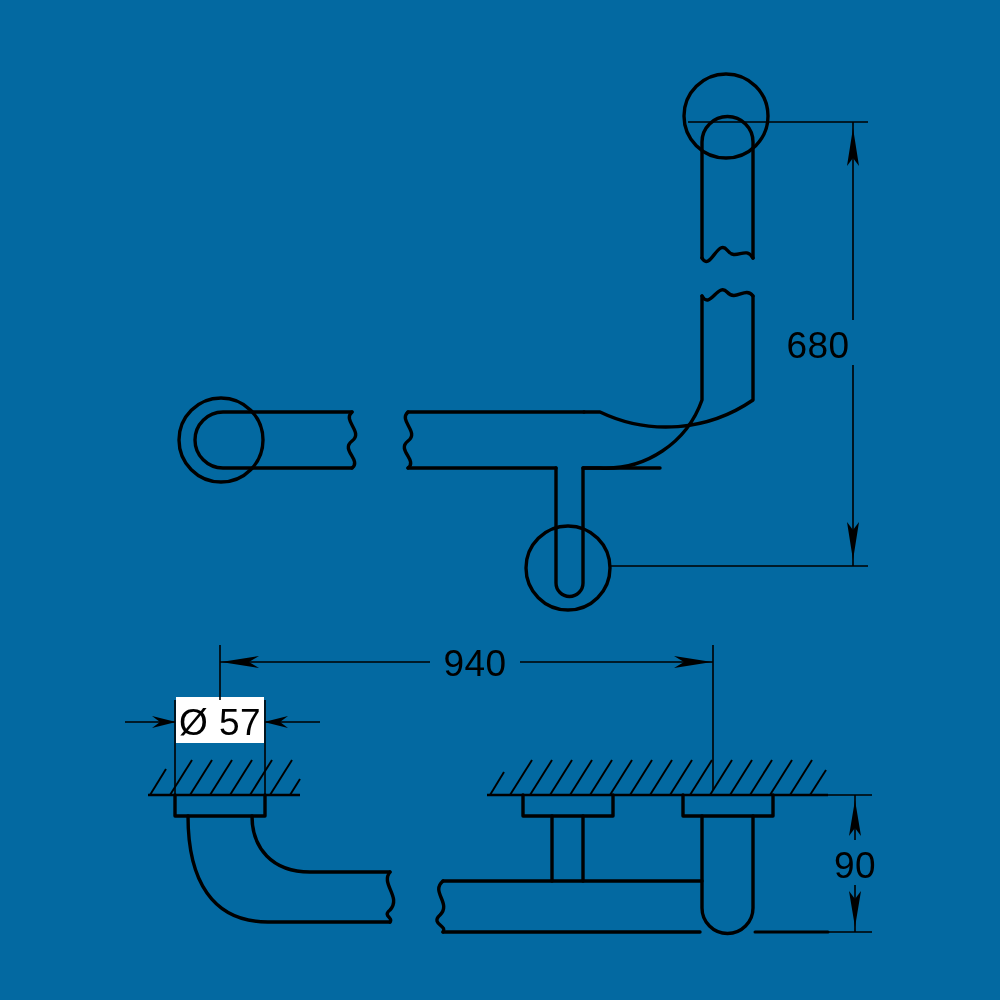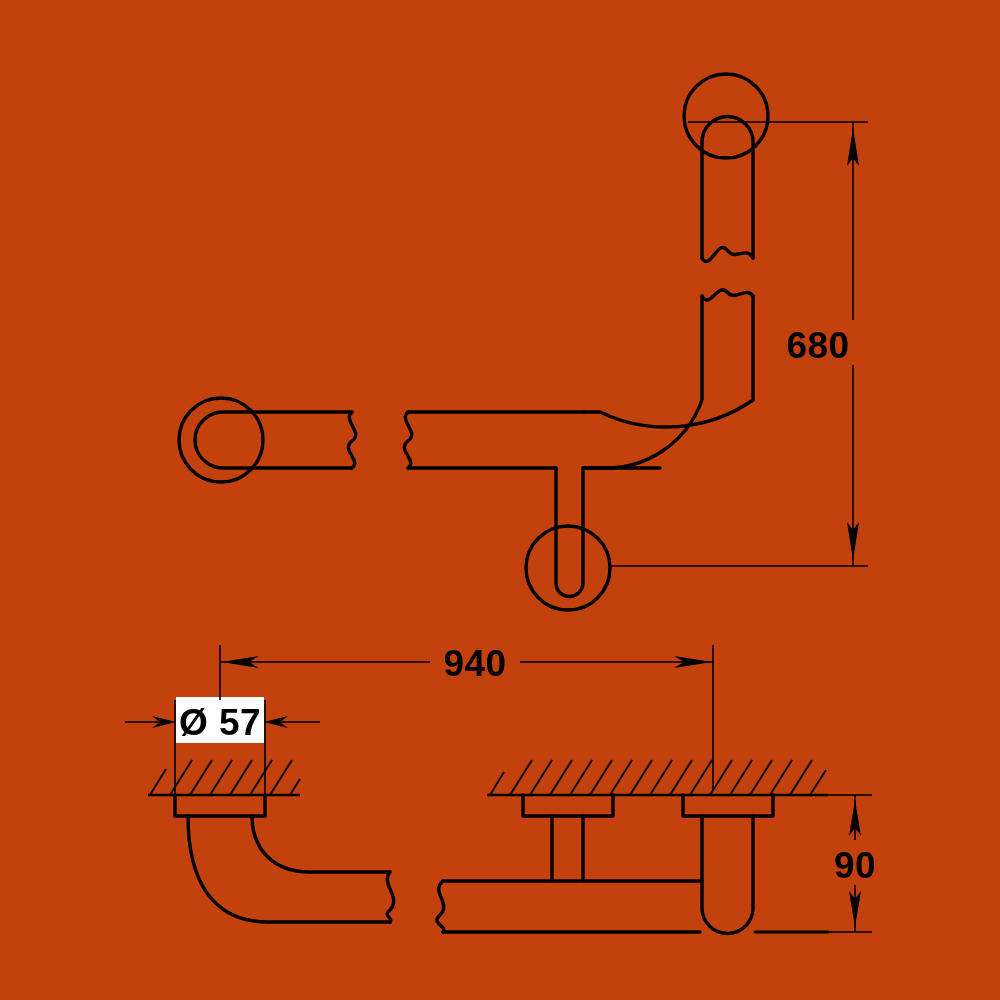--- a/index.html
+++ b/index.html
@@ -10,22 +10,21 @@
   body {
     width: 1000px;
     height: 1000px;
     font-family: "Liberation Sans", sans-serif;
     overflow: hidden;
   }
   #drawing-root {
     position: relative;
     width: 1000px;
     height: 1000px;
-    background: #c2410c;
-    font-weight: bold;
+    background: #0369a1;
   }
   svg.tech-drawing {
     display: block;
     width: 1000px;
     height: 1000px;
   }
   .outline {
     fill: none;
     stroke: #000000;
     stroke-width: 3.4;

